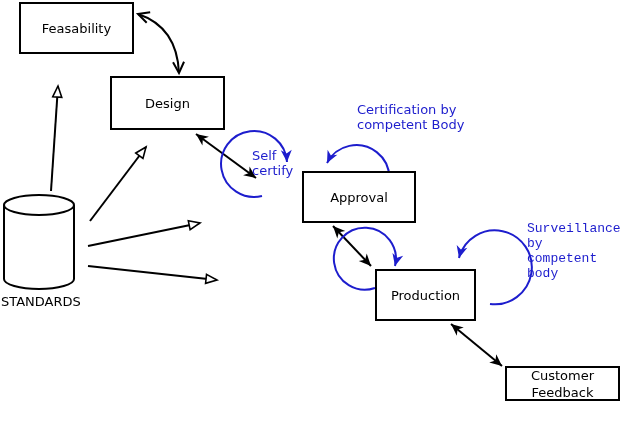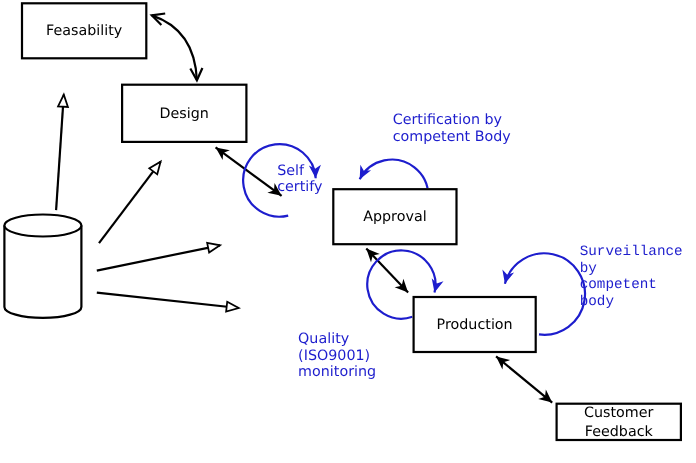--- a/index.html
+++ b/index.html
@@ -23,21 +23,21 @@
     background:var(--bg);
     display:flex;align-items:center;justify-content:center;
     text-align:center;
     font-size:13px;color:var(--line);
     white-space:pre-line;
     line-height:17px;
   }
   .node-feasability{left:19px;top:2px;width:115px;height:52px;}
   .node-design{left:110px;top:76px;width:115px;height:54px;}
   .node-approval{left:262px;top:171px;width:114px;height:52px;margin-left:40px;}
-  .node-production{left:375px;top:269px;width:113px;height:52px;}
+  .node-production{left:375px;top:269px;width:101px;height:52px;}
   .node-customer{left:505px;top:366px;width:115px;height:35px;}
   .annotation{
     position:absolute;
     font-size:13px;line-height:15px;
     color:var(--accent);
     white-space:pre-line;
   }
   .ann-self{left:252px;top:104px;margin-top:44px;}
   .ann-cert{left:357px;top:102px;}
   .ann-surv{left:527px;top:221px;font-family:Liberation Mono, monospace;}
@@ -99,24 +99,22 @@
     <span>Approval</span>
   </div>
   <div class="node node-production">
     <span>Production</span>
   </div>
   <div class="node node-customer">
     <span>Customer
 Feedback</span>
   </div>
 
+  <div class="datastore-label">STANDARDS</div>
 
   <div class="annotation ann-self">Self
 certify</div>
   <div class="annotation ann-cert">Certification by
 competent Body</div>
   <div class="annotation ann-surv">Surveillance by
 competent body</div>
-  <div class="annotation ann-qual">Quality
-(ISO9001)
-monitoring</div>
 
 </div>
 
 </body></html>

